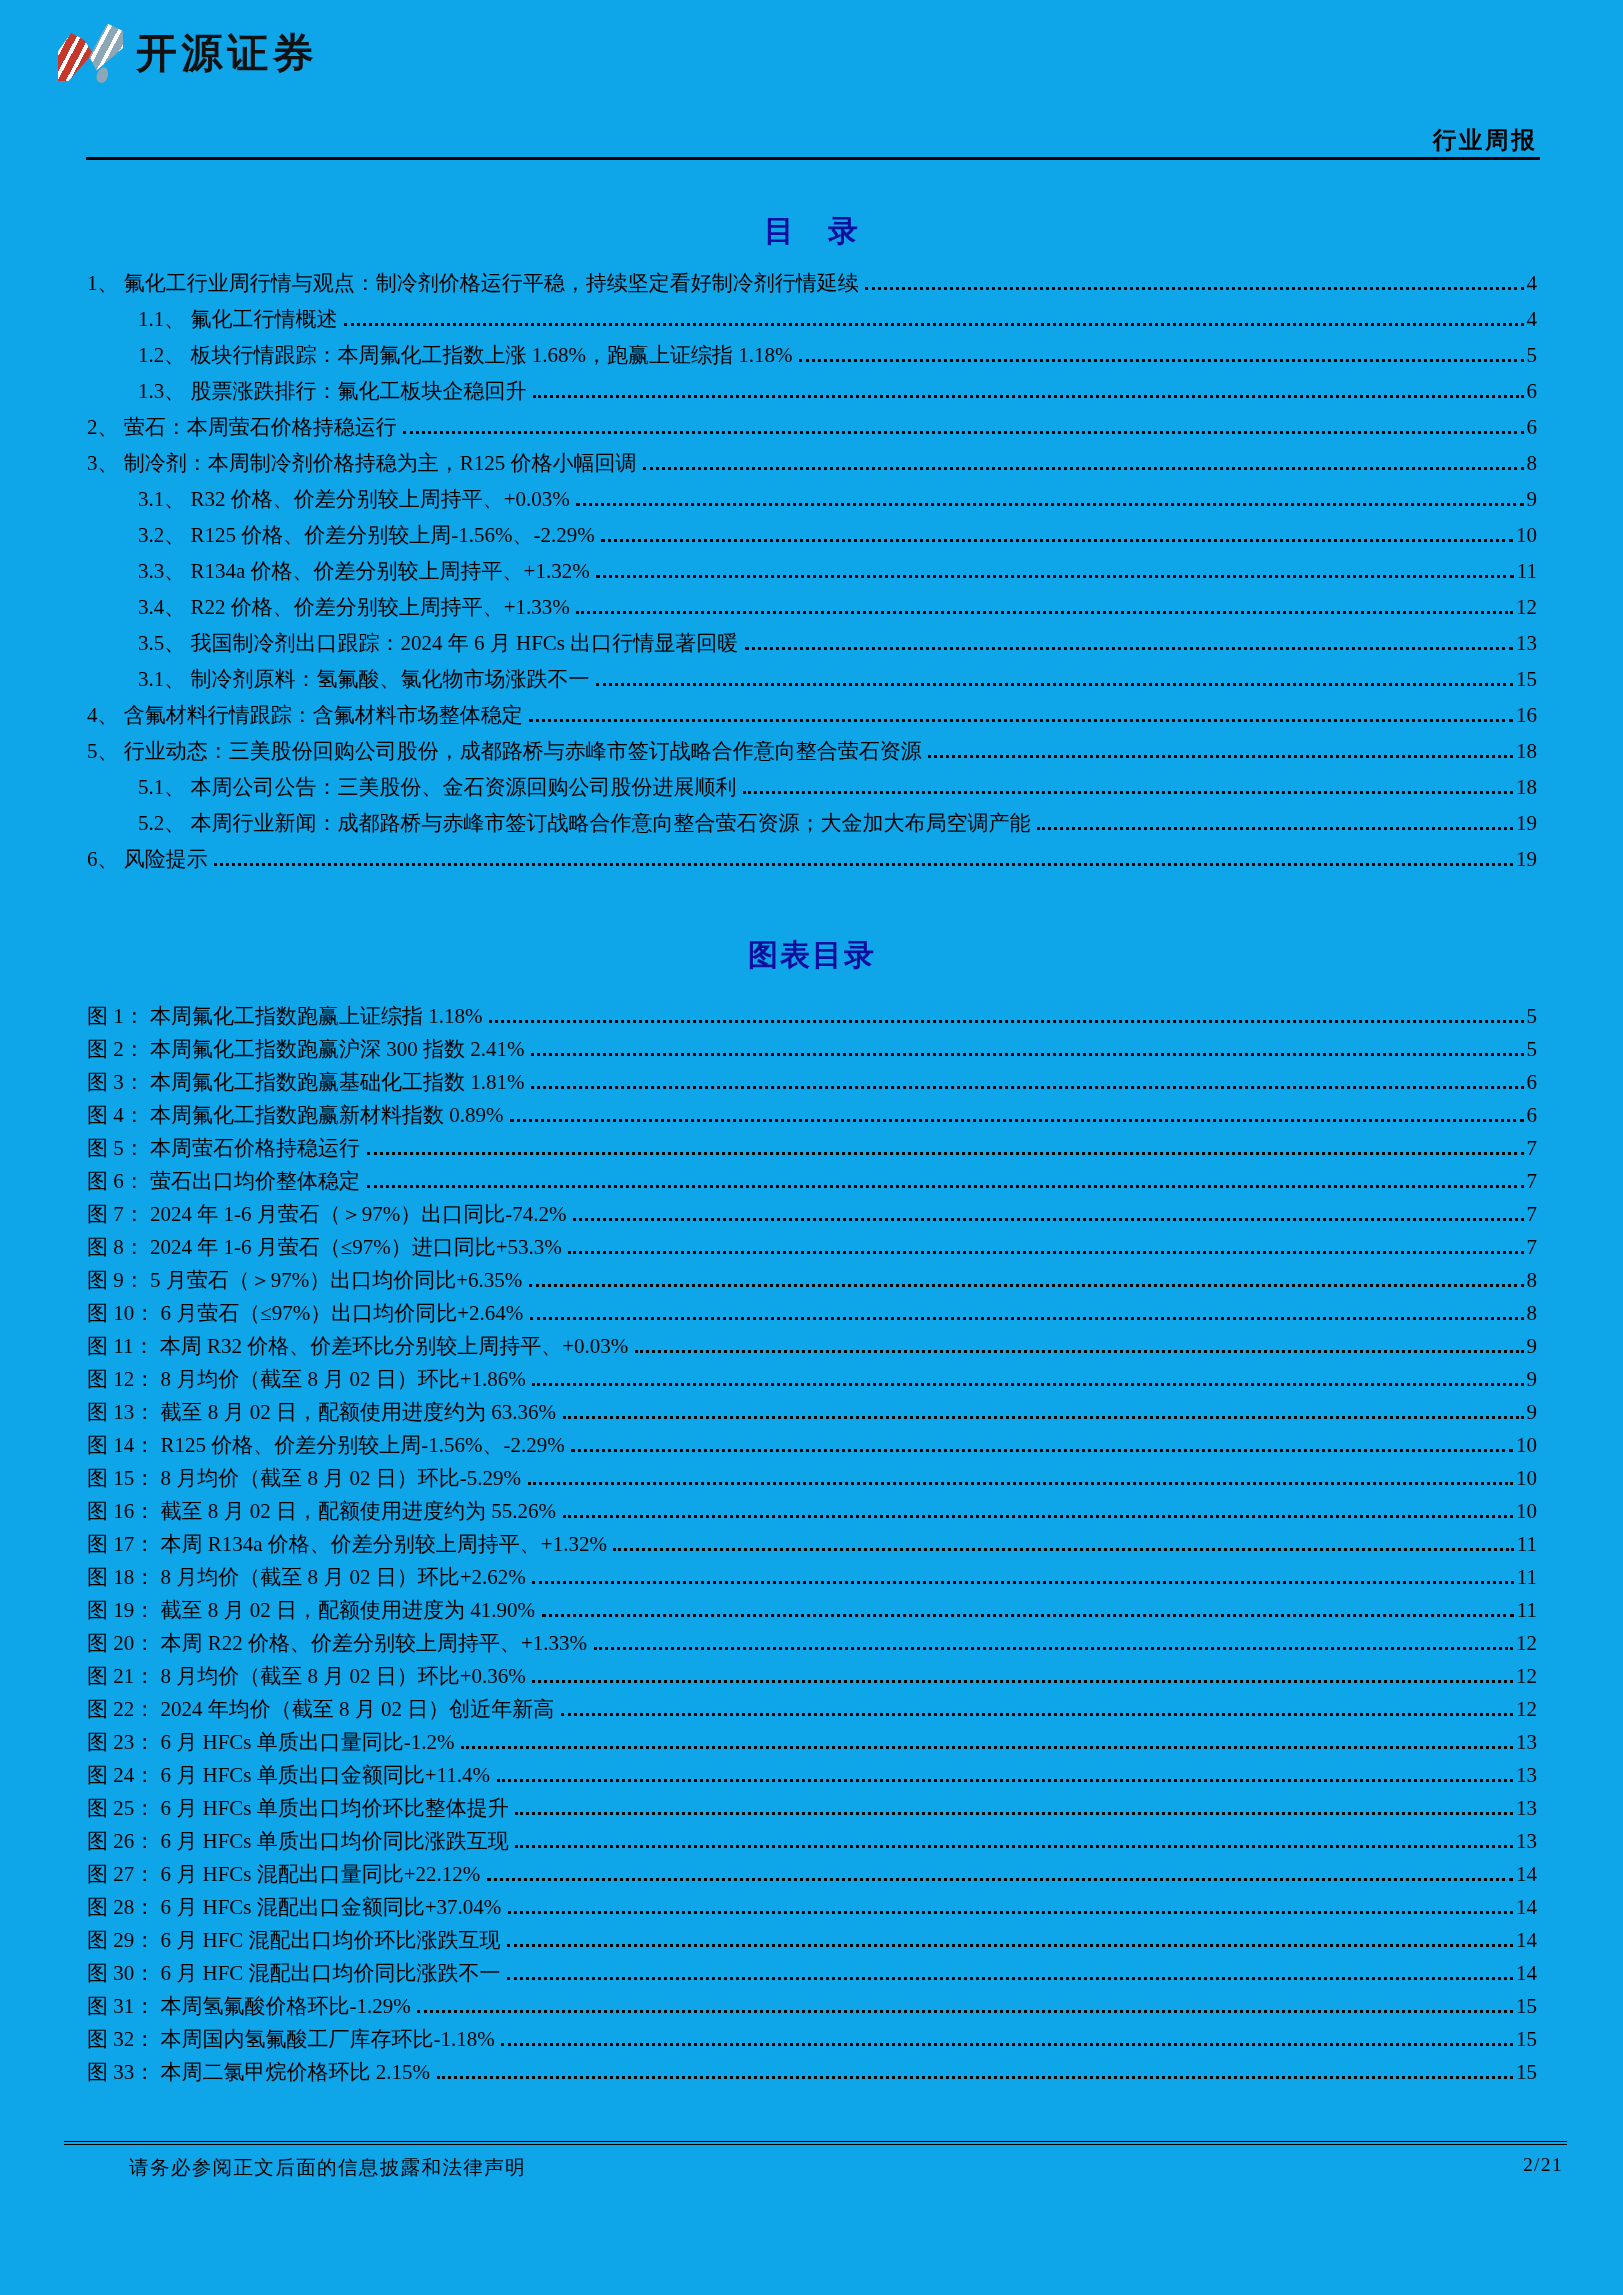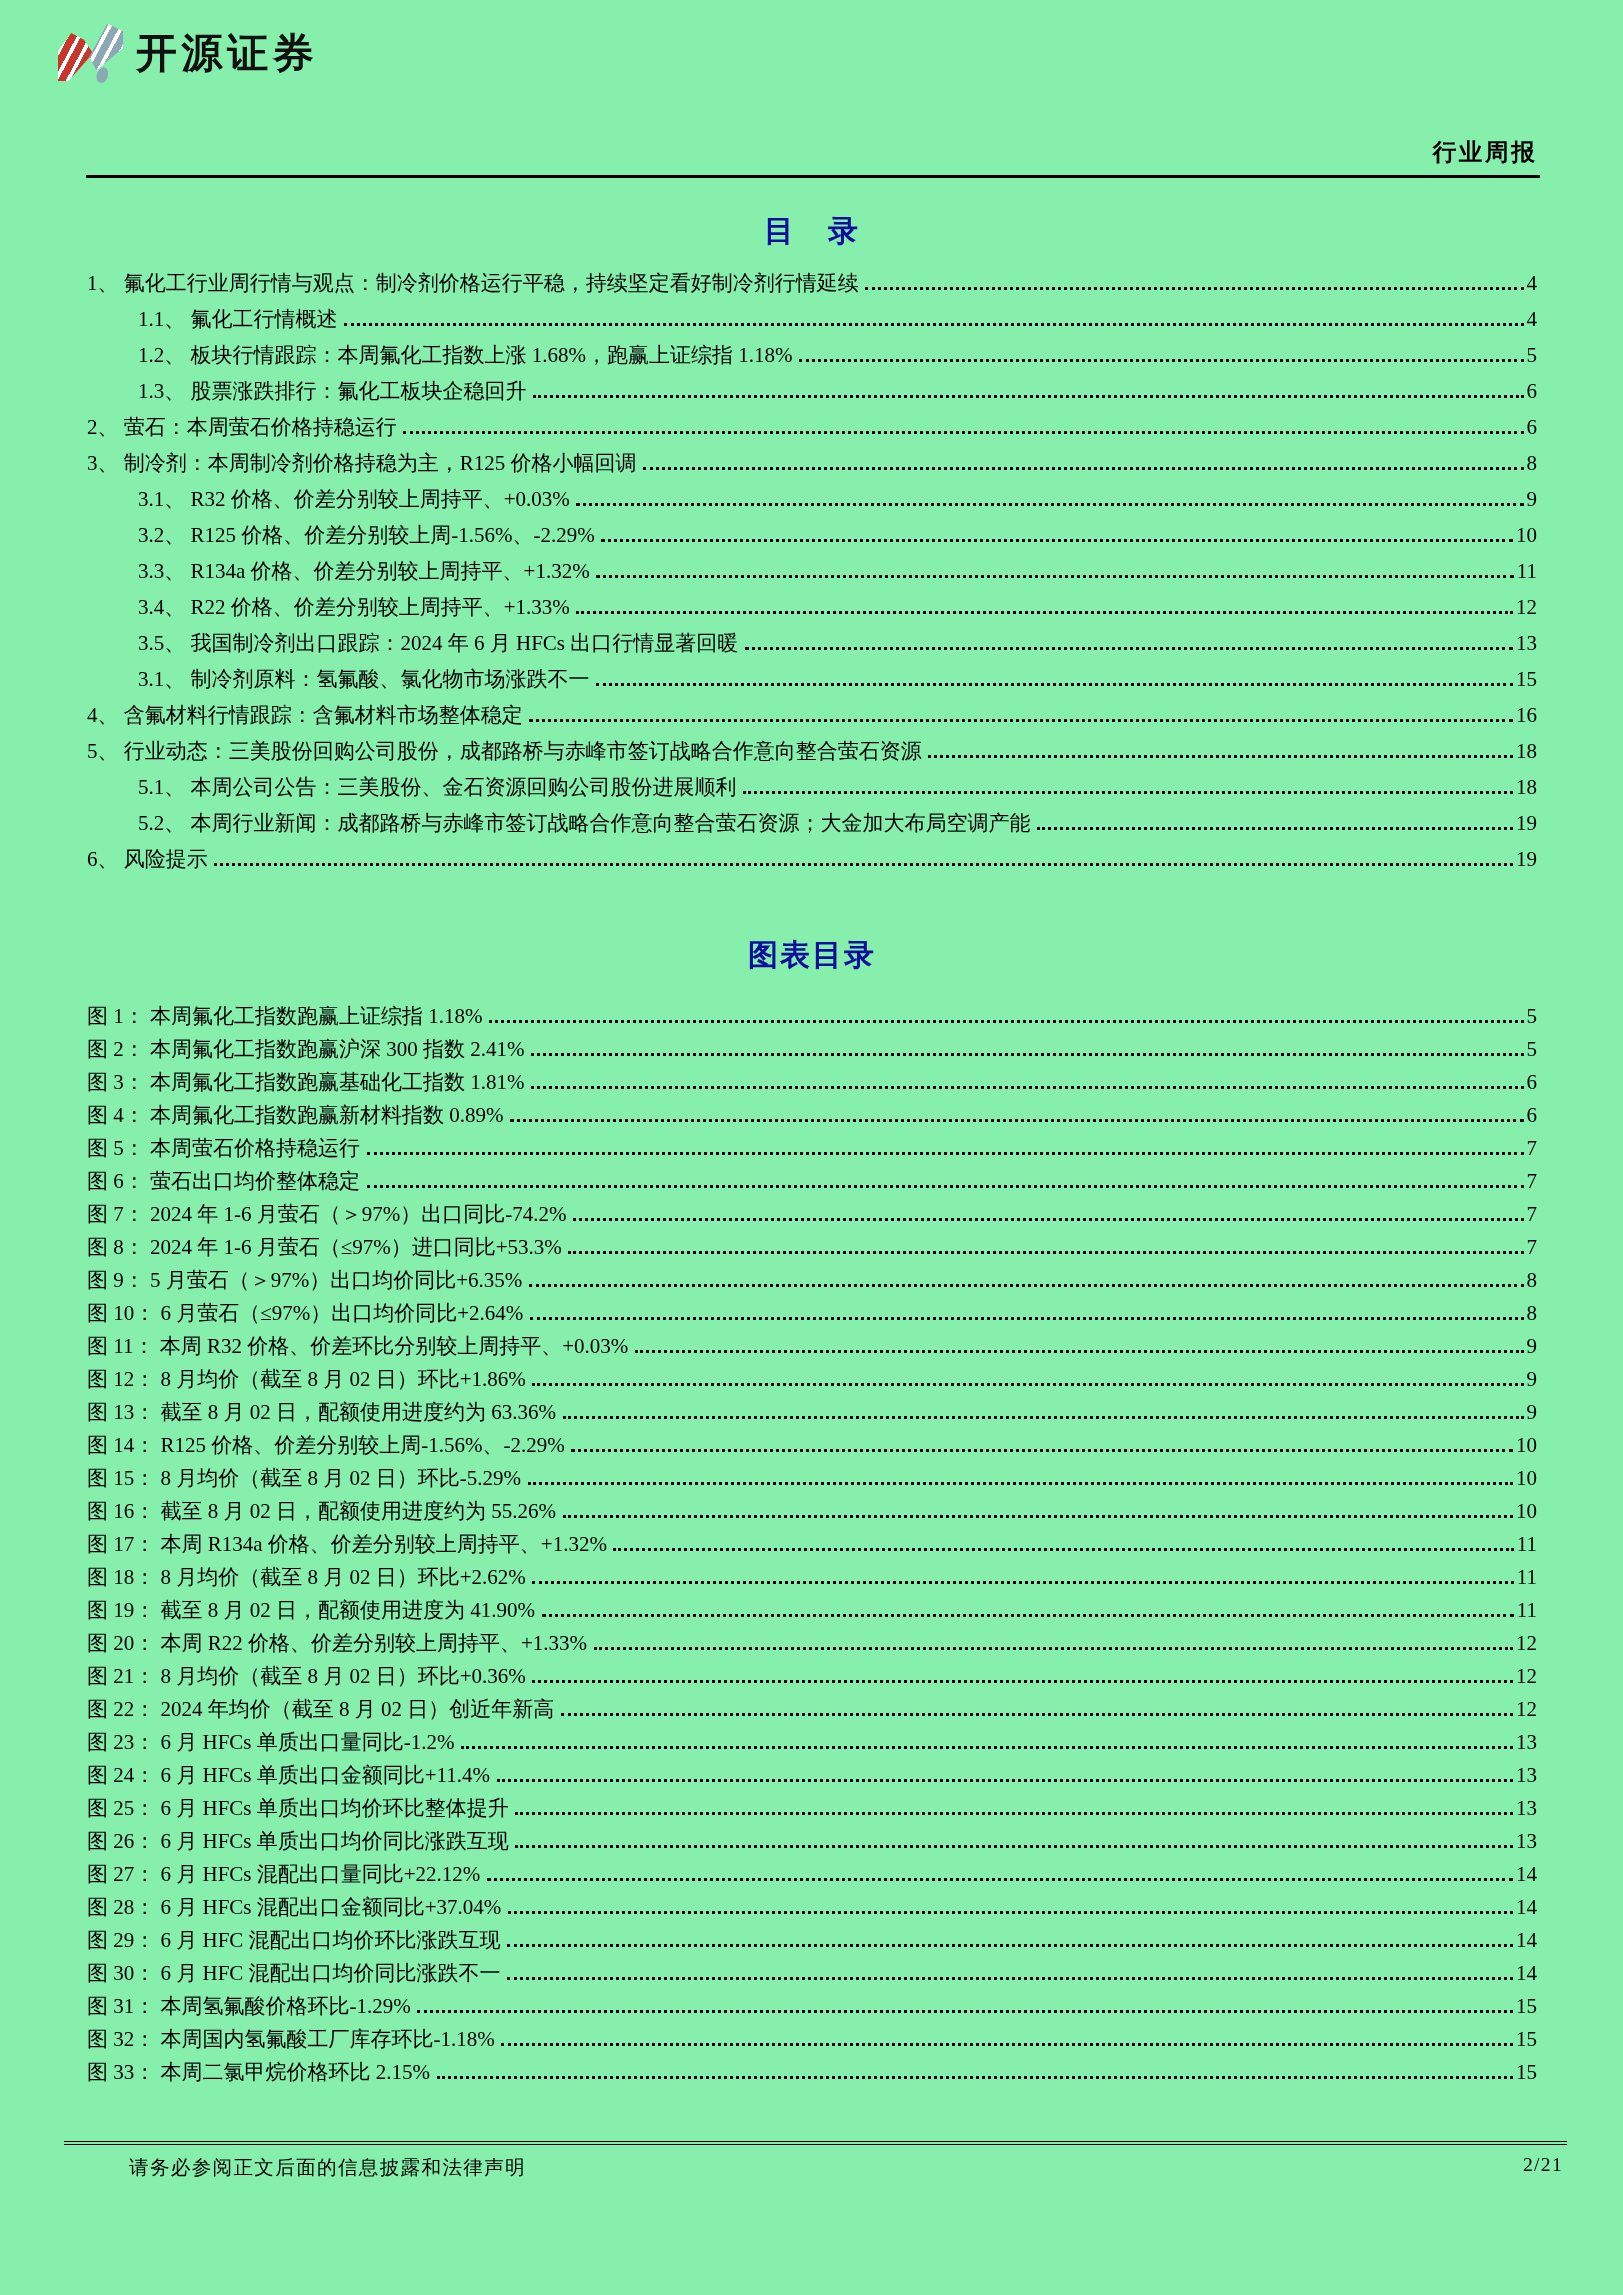--- a/index.html
+++ b/index.html
@@ -4,21 +4,21 @@
 <style>
   :root{
     --heading-blue:#0E0E9E;
     --logo-red:#C8372C;
     --logo-slate:#8CA8B6;
   }
   html,body{margin:0;padding:0;background:#ffffff;}
   .page{
     position:relative;
     width:1623px;height:2295px;
-    background:#86efac;color:#000;
+    background:#0ea5e9;color:#000;
     font-family:"Liberation Serif","DejaVu Serif",serif;
     overflow:hidden;
   }
   
   .logo-row{
     position:absolute;top:23.6px;left:58px;
     display:flex;align-items:center;gap:13px;
   }
   .logo-mark{position:relative;width:65px;height:60px;flex:0 0 auto;}
   .lm{position:absolute;display:block;}
@@ -37,23 +37,23 @@
     background:var(--logo-slate);
     border-radius:50% 50% 50% 50%/58% 58% 42% 42%;
     transform:rotate(18deg);
   }
   .logo-text{
     font-family:"Liberation Sans","DejaVu Sans",sans-serif;
     font-weight:900;font-size:41px;letter-spacing:4.6px;line-height:1;
     color:#111;
   }
   .header-rule{
-    position:absolute;top:133px;left:86px;right:83px;height:42px;
+    position:absolute;top:115px;left:86px;right:83px;height:42px;
     border-bottom:3.3px solid #000;
-    display:flex;justify-content:flex-end;align-items:center;
+    display:flex;justify-content:flex-end;align-items:flex-end;
   }
   .report-type{
     font-weight:bold;font-size:23.6px;line-height:1.15;
     padding:0 2.6px 2.6px 0;letter-spacing:2.6px;
   }
   
   .content{position:absolute;top:196px;left:87px;right:86px;}
   .section-title{
     text-align:center;font-weight:bold;font-size:30px;line-height:1;
     color:var(--heading-blue);letter-spacing:2px;

